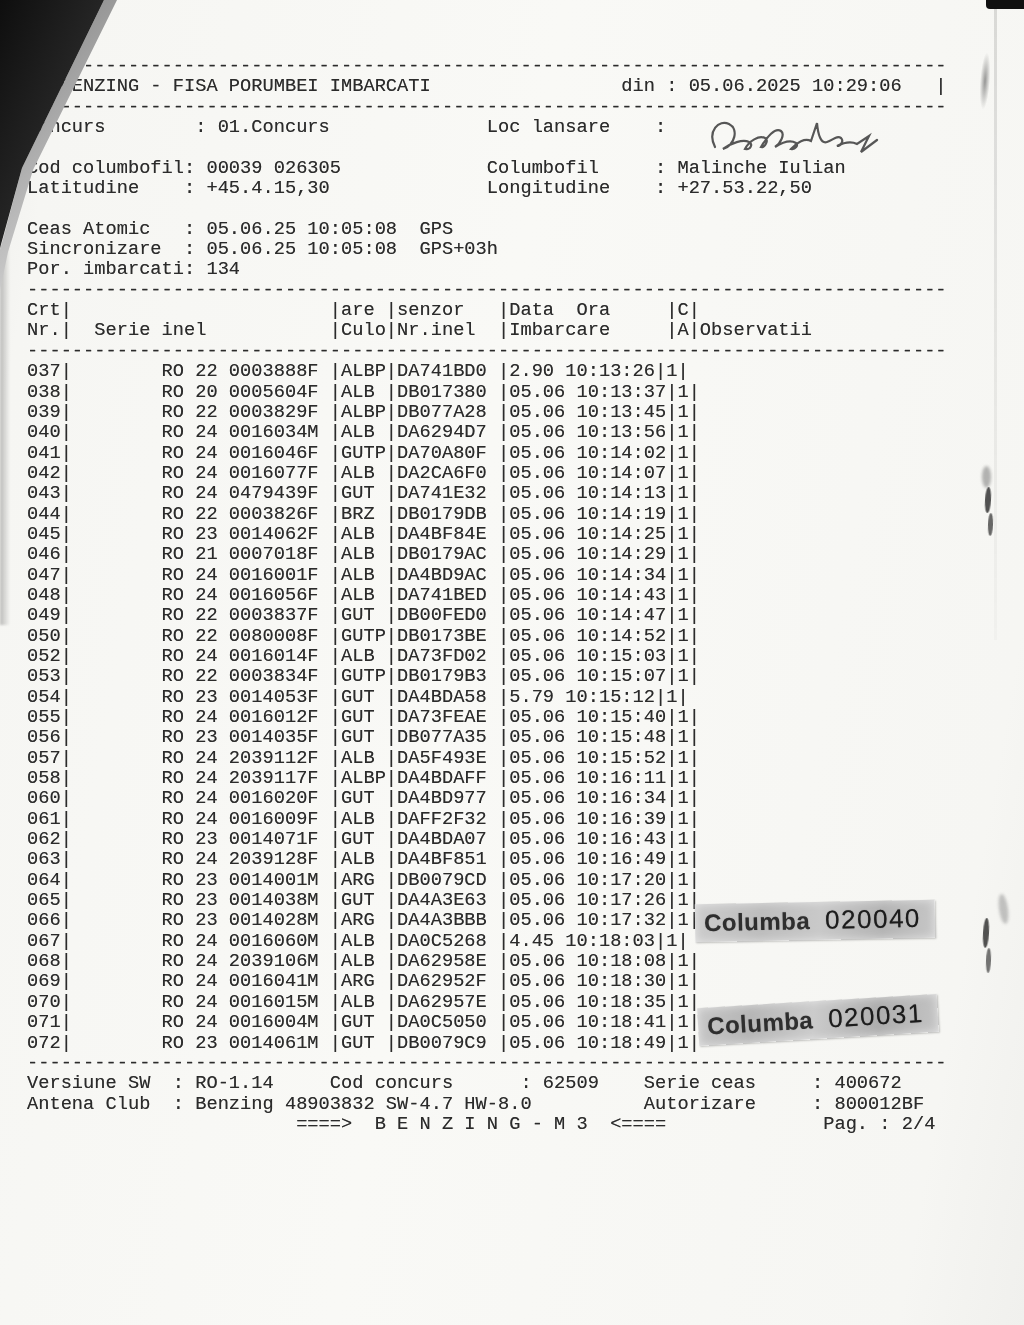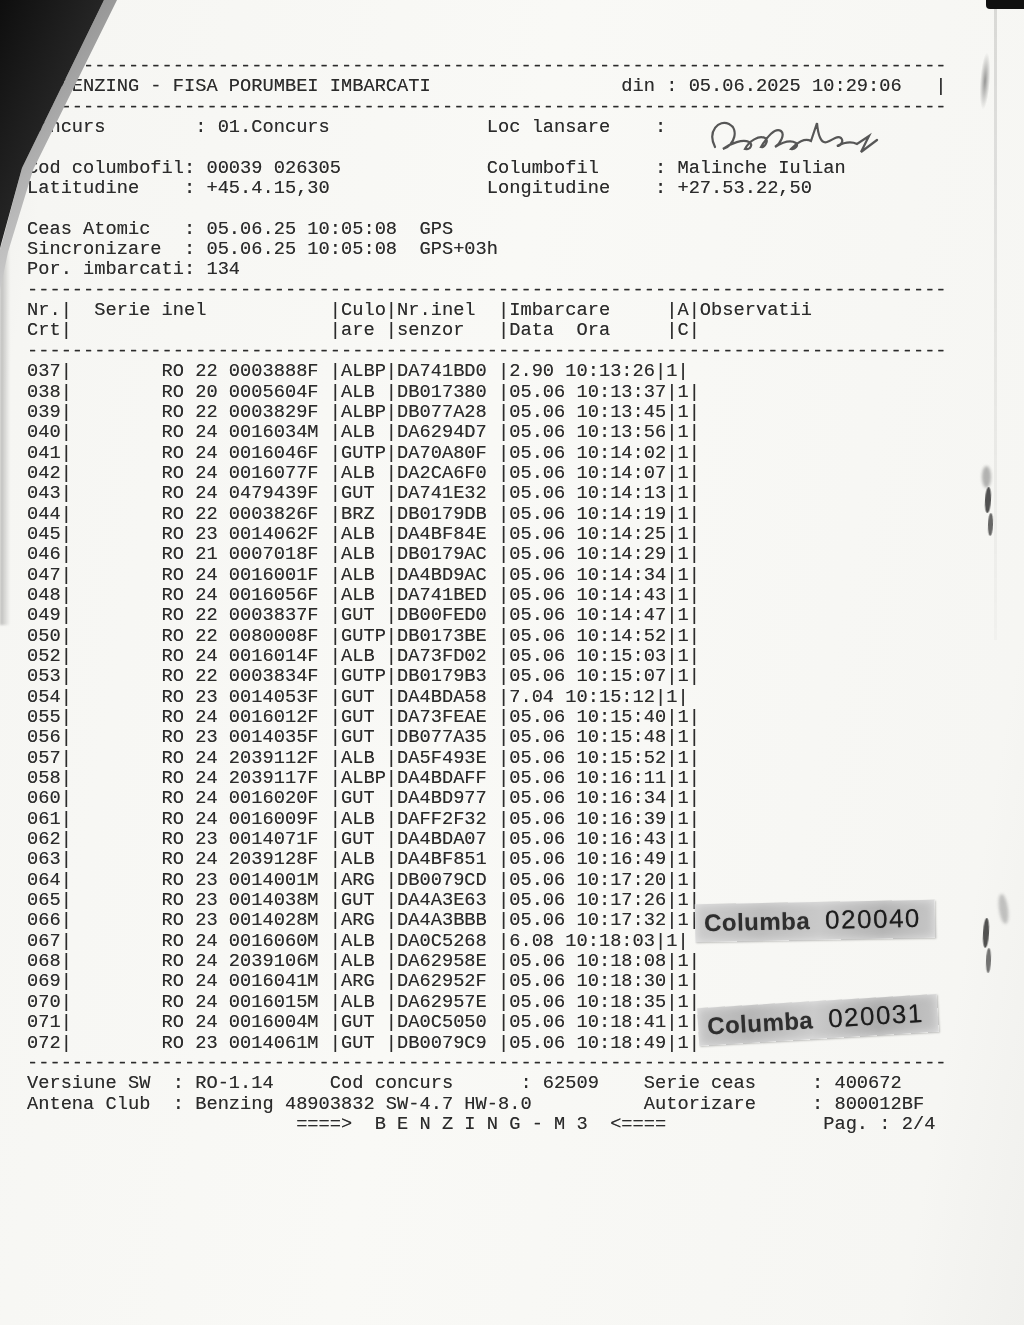--- a/index.html
+++ b/index.html
@@ -70,52 +70,52 @@
       <div class="line">----------------------------------------------------------------------------------</div>
       <div class="line">Concurs        : 01.Concurs              Loc lansare    :</div>
       <div class="line"></div>
       <div class="line">Cod columbofil: 00039 026305             Columbofil     : Malinche Iulian</div>
       <div class="line">Latitudine    : +45.4.15,30              Longitudine    : +27.53.22,50</div>
       <div class="line"></div>
       <div class="line">Ceas Atomic   : 05.06.25 10:05:08  GPS</div>
       <div class="line">Sincronizare  : 05.06.25 10:05:08  GPS+03h</div>
       <div class="line">Por. imbarcati: 134</div>
       <div class="line">----------------------------------------------------------------------------------</div>
+      <div class="line">Crt|                       |are |senzor   |Data  Ora     |C|</div>
       <div class="line">Nr.|  Serie inel           |Culo|Nr.inel  |Imbarcare     |A|Observatii</div>
-      <div class="line">Crt|                       |are |senzor   |Data  Ora     |C|</div>
       <div class="line">----------------------------------------------------------------------------------</div>
       <div class="line">037|        RO 22 0003888F |ALBP|DA741BD0 |2.90 10:13:26|1|</div>
       <div class="line">038|        RO 20 0005604F |ALB |DB017380 |05.06 10:13:37|1|</div>
       <div class="line">039|        RO 22 0003829F |ALBP|DB077A28 |05.06 10:13:45|1|</div>
       <div class="line">040|        RO 24 0016034M |ALB |DA6294D7 |05.06 10:13:56|1|</div>
       <div class="line">041|        RO 24 0016046F |GUTP|DA70A80F |05.06 10:14:02|1|</div>
       <div class="line">042|        RO 24 0016077F |ALB |DA2CA6F0 |05.06 10:14:07|1|</div>
       <div class="line">043|        RO 24 0479439F |GUT |DA741E32 |05.06 10:14:13|1|</div>
       <div class="line">044|        RO 22 0003826F |BRZ |DB0179DB |05.06 10:14:19|1|</div>
       <div class="line">045|        RO 23 0014062F |ALB |DA4BF84E |05.06 10:14:25|1|</div>
       <div class="line">046|        RO 21 0007018F |ALB |DB0179AC |05.06 10:14:29|1|</div>
       <div class="line">047|        RO 24 0016001F |ALB |DA4BD9AC |05.06 10:14:34|1|</div>
       <div class="line">048|        RO 24 0016056F |ALB |DA741BED |05.06 10:14:43|1|</div>
       <div class="line">049|        RO 22 0003837F |GUT |DB00FED0 |05.06 10:14:47|1|</div>
       <div class="line">050|        RO 22 0080008F |GUTP|DB0173BE |05.06 10:14:52|1|</div>
       <div class="line">052|        RO 24 0016014F |ALB |DA73FD02 |05.06 10:15:03|1|</div>
       <div class="line">053|        RO 22 0003834F |GUTP|DB0179B3 |05.06 10:15:07|1|</div>
-      <div class="line">054|        RO 23 0014053F |GUT |DA4BDA58 |7.04 10:15:12|1|</div>
+      <div class="line">054|        RO 23 0014053F |GUT |DA4BDA58 |5.79 10:15:12|1|</div>
       <div class="line">055|        RO 24 0016012F |GUT |DA73FEAE |05.06 10:15:40|1|</div>
       <div class="line">056|        RO 23 0014035F |GUT |DB077A35 |05.06 10:15:48|1|</div>
       <div class="line">057|        RO 24 2039112F |ALB |DA5F493E |05.06 10:15:52|1|</div>
       <div class="line">058|        RO 24 2039117F |ALBP|DA4BDAFF |05.06 10:16:11|1|</div>
       <div class="line">060|        RO 24 0016020F |GUT |DA4BD977 |05.06 10:16:34|1|</div>
       <div class="line">061|        RO 24 0016009F |ALB |DAFF2F32 |05.06 10:16:39|1|</div>
       <div class="line">062|        RO 23 0014071F |GUT |DA4BDA07 |05.06 10:16:43|1|</div>
       <div class="line">063|        RO 24 2039128F |ALB |DA4BF851 |05.06 10:16:49|1|</div>
       <div class="line">064|        RO 23 0014001M |ARG |DB0079CD |05.06 10:17:20|1|</div>
       <div class="line">065|        RO 23 0014038M |GUT |DA4A3E63 |05.06 10:17:26|1|</div>
       <div class="line">066|        RO 23 0014028M |ARG |DA4A3BBB |05.06 10:17:32|1|</div>
-      <div class="line">067|        RO 24 0016060M |ALB |DA0C5268 |6.08 10:18:03|1|</div>
+      <div class="line">067|        RO 24 0016060M |ALB |DA0C5268 |4.45 10:18:03|1|</div>
       <div class="line">068|        RO 24 2039106M |ALB |DA62958E |05.06 10:18:08|1|</div>
       <div class="line">069|        RO 24 0016041M |ARG |DA62952F |05.06 10:18:30|1|</div>
       <div class="line">070|        RO 24 0016015M |ALB |DA62957E |05.06 10:18:35|1|</div>
       <div class="line">071|        RO 24 0016004M |GUT |DA0C5050 |05.06 10:18:41|1|</div>
       <div class="line">072|        RO 23 0014061M |GUT |DB0079C9 |05.06 10:18:49|1|</div>
       <div class="line">----------------------------------------------------------------------------------</div>
       <div class="line">Versiune SW  : RO-1.14     Cod concurs      : 62509    Serie ceas     : 400672</div>
       <div class="line">Antena Club  : Benzing 48903832 SW-4.7 HW-8.0          Autorizare     : 800012BF</div>
       <div class="line">                        ====&gt;  B E N Z I N G - M 3  &lt;====              Pag. : 2/4</div>
     </div>

